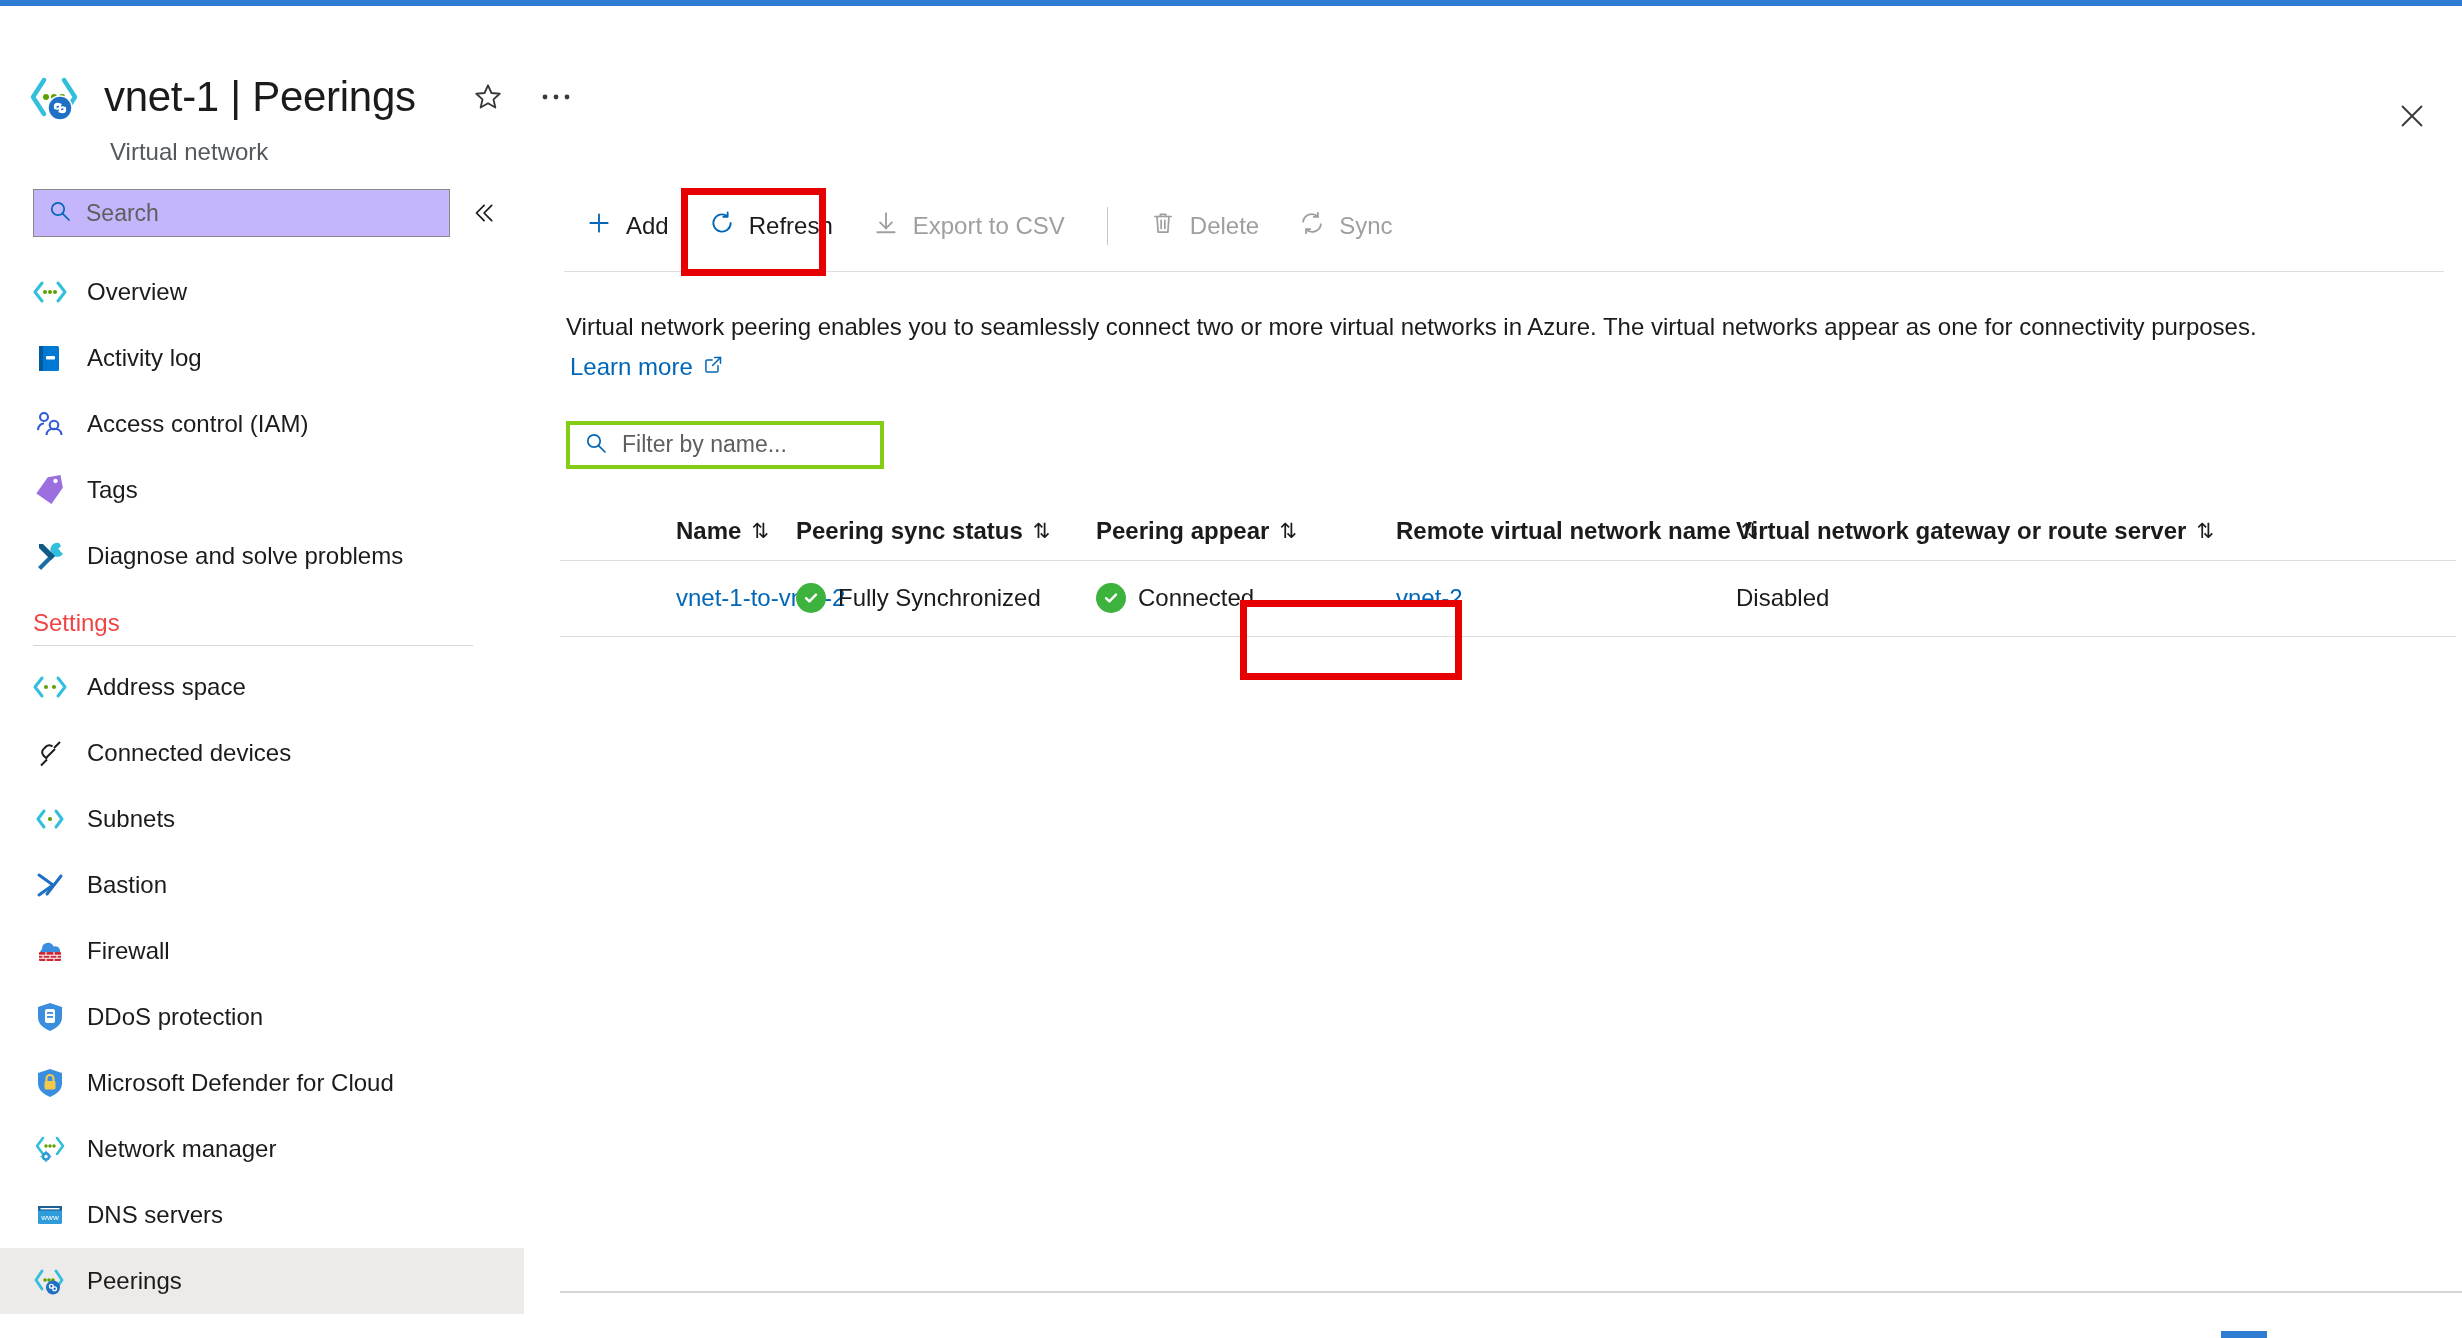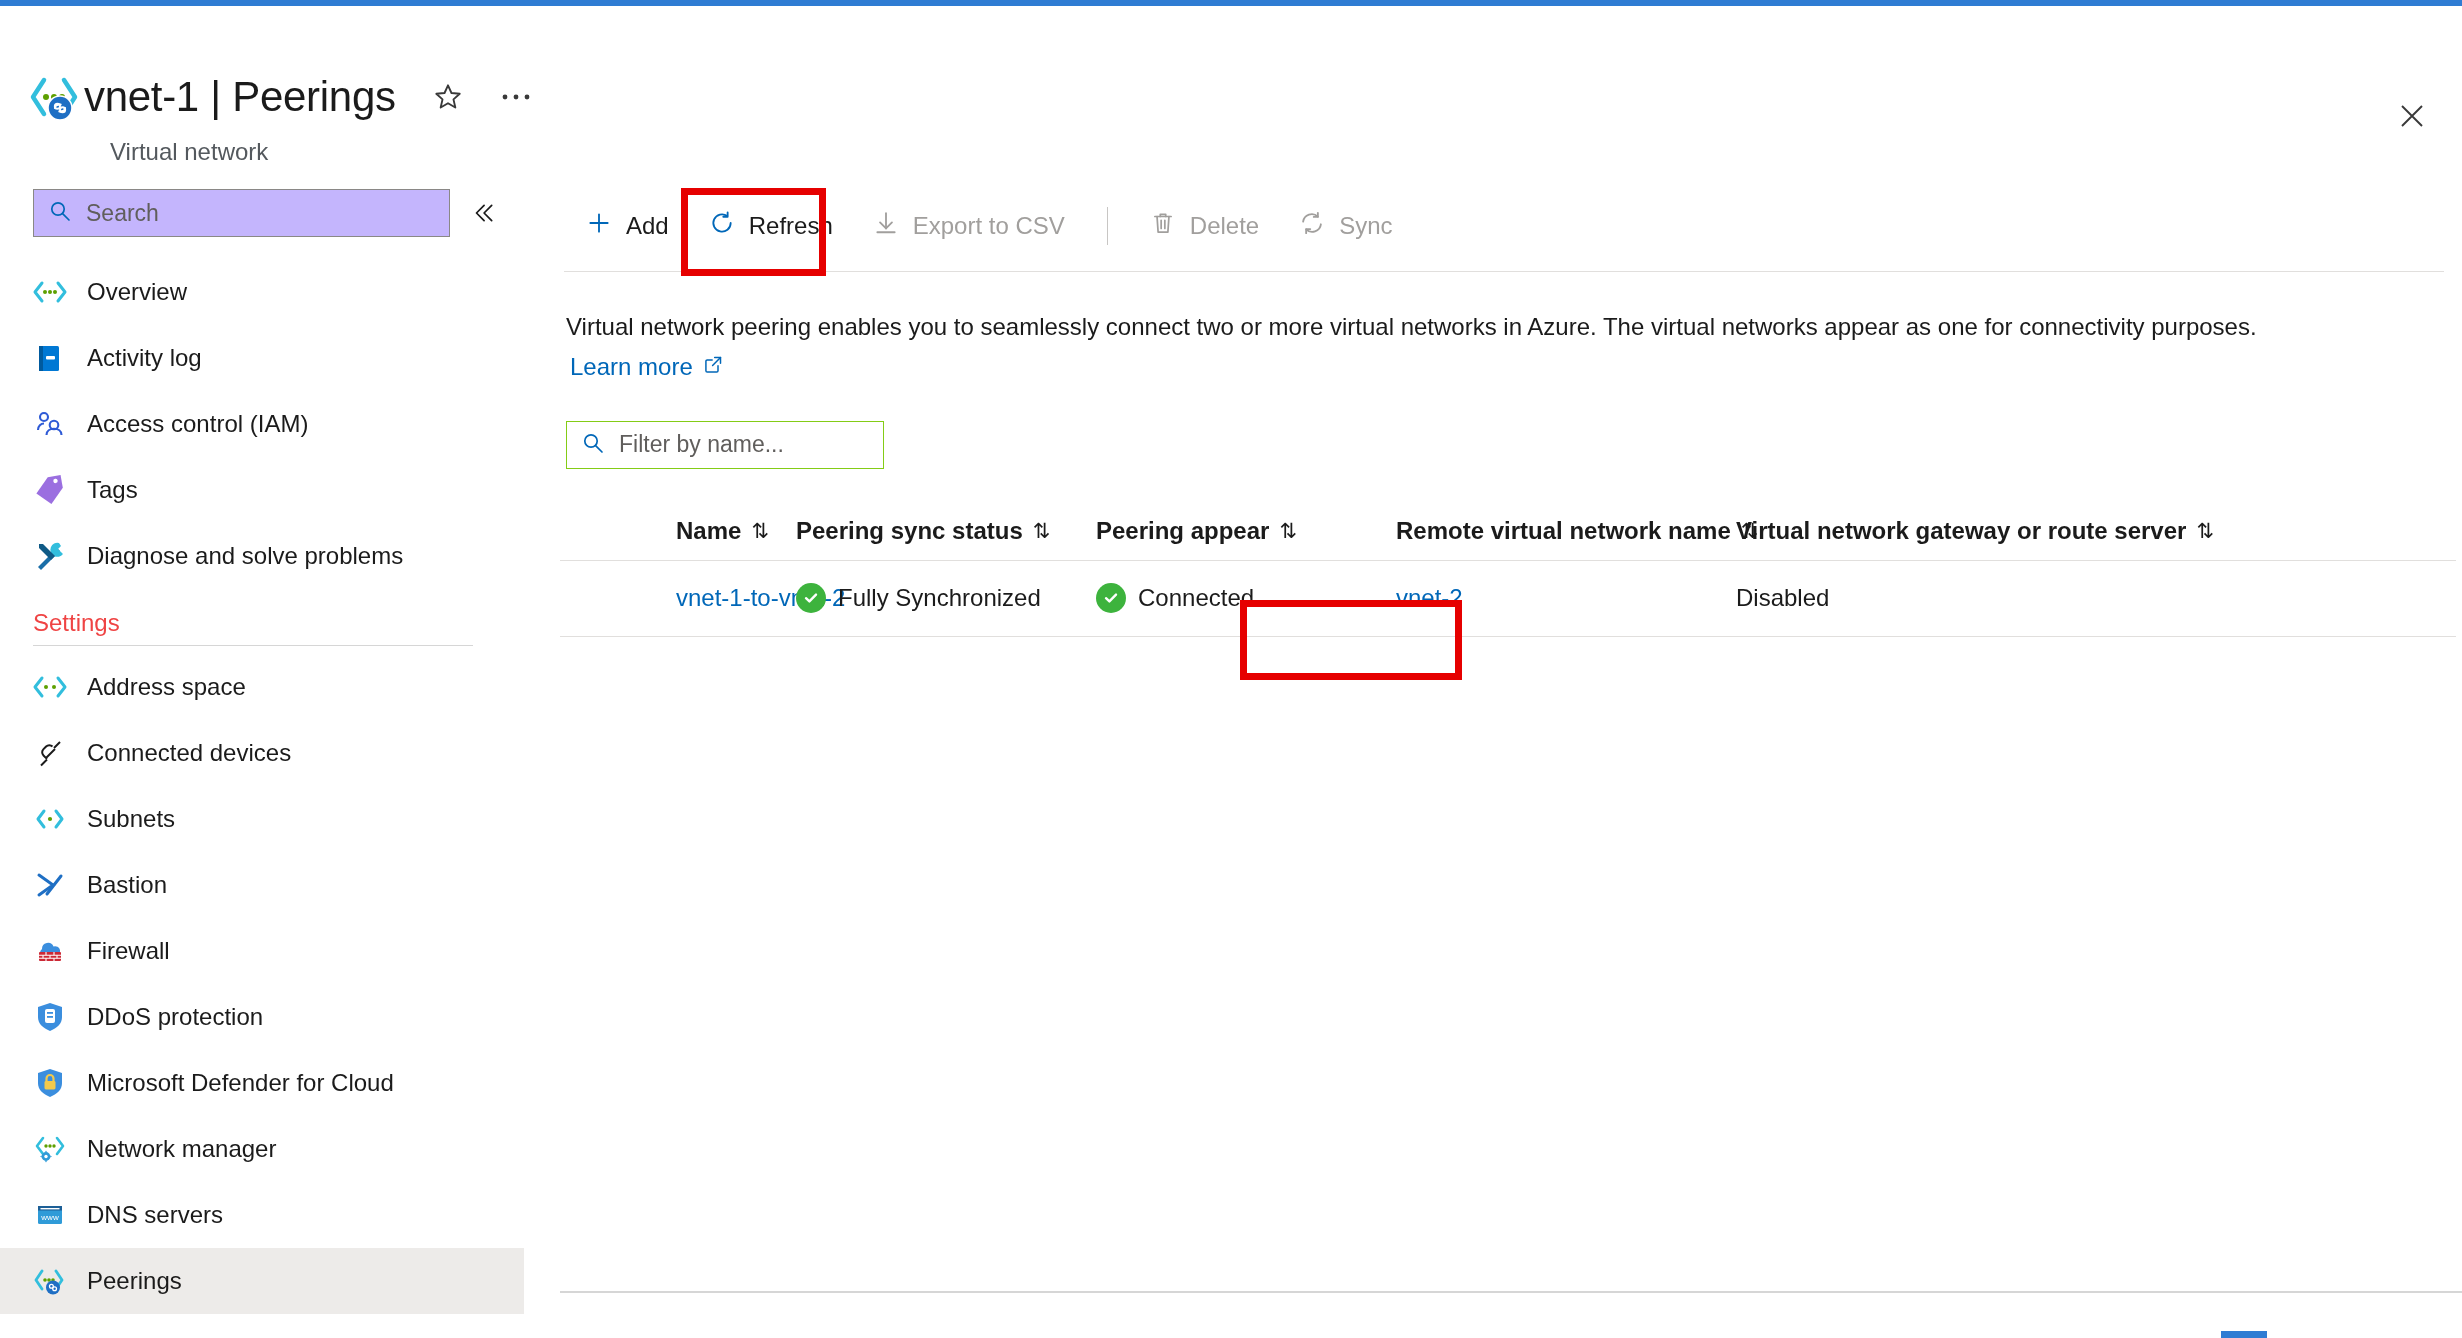--- a/index.html
+++ b/index.html
@@ -19,21 +19,21 @@
     background: #2f7cd3;
   }
 
   
   .blade-header {
     position: absolute; top: 6px; left: 0;
     width: 2462px; height: 175px;
   }
   .title-row {
     position: absolute; left: 30px; top: 64px;
-    display: flex; align-items: center; 
+    display: flex; align-items: center; gap: 20px;
   }
   .res-icon { width: 54px; height: 54px; position: relative; flex: none; }
   .page-title {
     font-size: 42px; font-weight: 400; color: #1b1b1b;
     letter-spacing: -0.3px; white-space: nowrap;
   }
   .title-icons { display: flex; align-items: center; gap: 28px; margin-left: 32px; }
   .icon-btn {
     width: 40px; height: 40px; display: flex;
     align-items: center; justify-content: center;
@@ -120,21 +120,21 @@
     margin-top: 38px; padding-left: 6px; max-width: 1800px;
   }
   .learn-more {
     display: inline-flex; align-items: center; gap: 10px;
     color: #0067b8; font-size: 24px; margin-top: 8px;
     margin-left: 10px; cursor: pointer; text-decoration: none;
   }
 
   .filter-box {
     margin-top: 40px; margin-left: 6px;
-    width: 318px; height: 48px; border: 1px solid #84cc16;
+    width: 318px; height: 48px; border: 4px solid #84cc16;
     display: flex; align-items: center; gap: 14px; padding: 0 14px;
     background: #fff;
   }
   .filter-box input {
     border: none; outline: none; font-size: 23px; color: #323130;
     font-family: "Liberation Sans", sans-serif; width: 100%; background: transparent;
   }
   .filter-box input::placeholder { color: #605e5c; }
 
   

